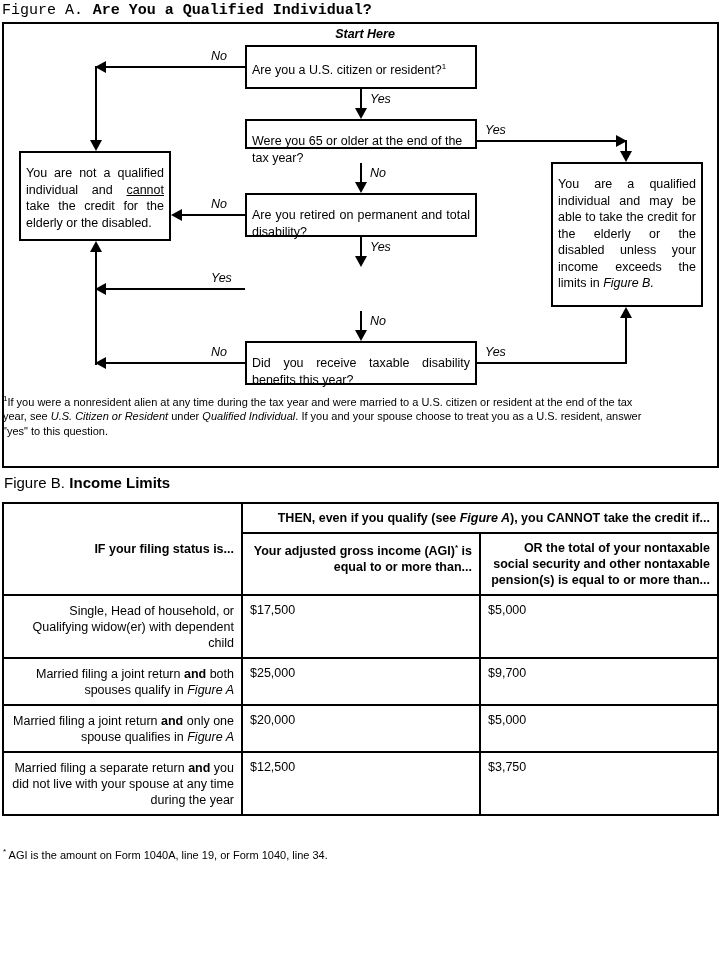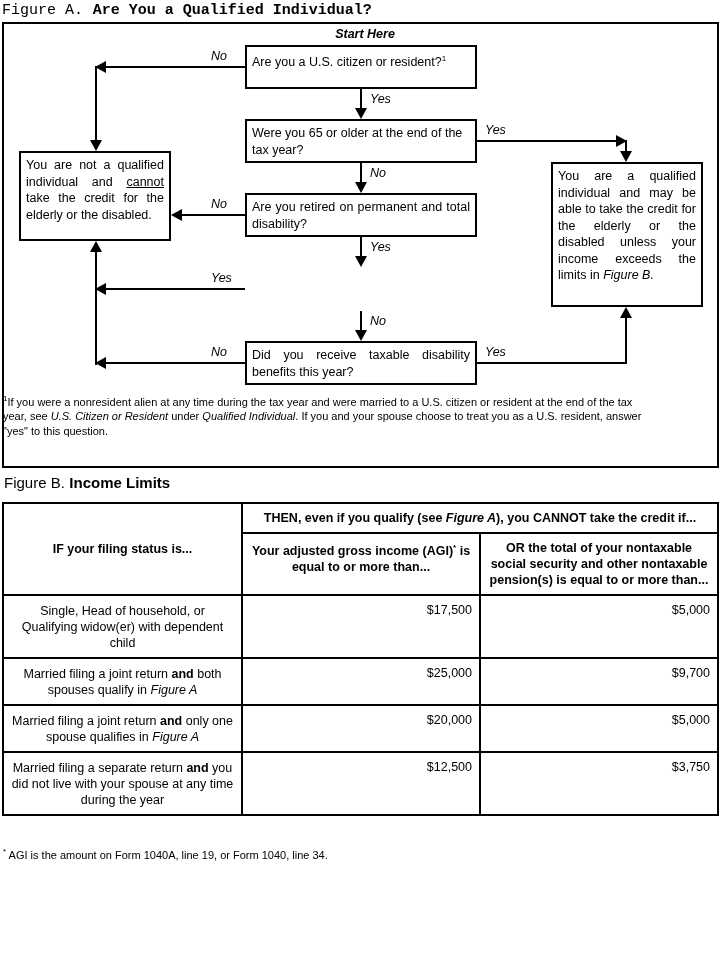--- a/index.html
+++ b/index.html
@@ -29,21 +29,21 @@
     background:#fff;
   }
 
   
   .fbox {
     position:absolute;
     border:2px solid #000;
     background:#fff;
     font-size:12.5px;
     line-height:16.5px;
-    padding:4px 5px 3px 5px;
+    padding:12px 5px 3px 5px;
     text-align:justify;
     text-justify:inter-word;
   }
   .fbox.nojust { text-align:left; }
   .fbox sup { font-size:8px; vertical-align:super; }
 
   #start-here {
     position:absolute; left:245px; top:25px; width:232px;
     text-align:center; font-size:12.5px; font-weight:bold;
     font-style:italic;
@@ -80,28 +80,28 @@
     border-collapse:collapse;
     table-layout:fixed;
     background:#fff;
   }
   #figB-table td, #figB-table th {
     border:2px solid #000;
     vertical-align:top;
     padding:6px 7px;
     font-size:12.5px;
     line-height:16px;
-    text-align:center;
+    text-align:right;
     font-weight:normal;
   }
   #figB-table .c1 { width:239px; }
   #figB-table .c2 { width:240px; }
   #figB-table .c3 { width:238px; }
   #figB-table .hdr { font-weight:bold; }
-  #figB-table .money { text-align:right; font-weight:normal; }
+  #figB-table .money { text-align:left; font-weight:normal; }
   #figB-table i { font-style:italic; }
   #figB-table b { font-weight:bold; }
   #figB-table .statuscell { padding-top:7px; }
   #figB-table sup { font-size:8px; vertical-align:super; }
 
   #figB-note {
     position:absolute; left:3px; top:843px; width:715px;
     font-size:11px; line-height:18px;
   }
   #figB-note sup { font-size:8px; vertical-align:super; }
@@ -115,21 +115,21 @@
 </div>
 
 <div id="figA-frame">
 
   <div id="start-here" style="top:3px;">Start Here</div>
 
   <div class="fbox nojust" style="left:241px; top:21px; width:232px; height:44px;">
     <span>Are you a U.S. citizen or resident?</span><sup>1</sup>
   </div>
 
-  <div class="fbox nojust" style="left:241px; top:95px; width:232px; height:44px;">
+  <div class="fbox nojust" style="left:241px; top:95px; width:232px; height:30px;">
     <span>Were you 65 or older at the end of the tax year?</span>
   </div>
 
   <div class="fbox" style="left:241px; top:169px; width:232px; height:44px;">
     <span>Are you retired on permanent and total disability?</span>
   </div>
 
 
   <div class="fbox" style="left:241px; top:317px; width:232px; height:44px;">
     <span>Did you receive taxable disability benefits this year?</span>

